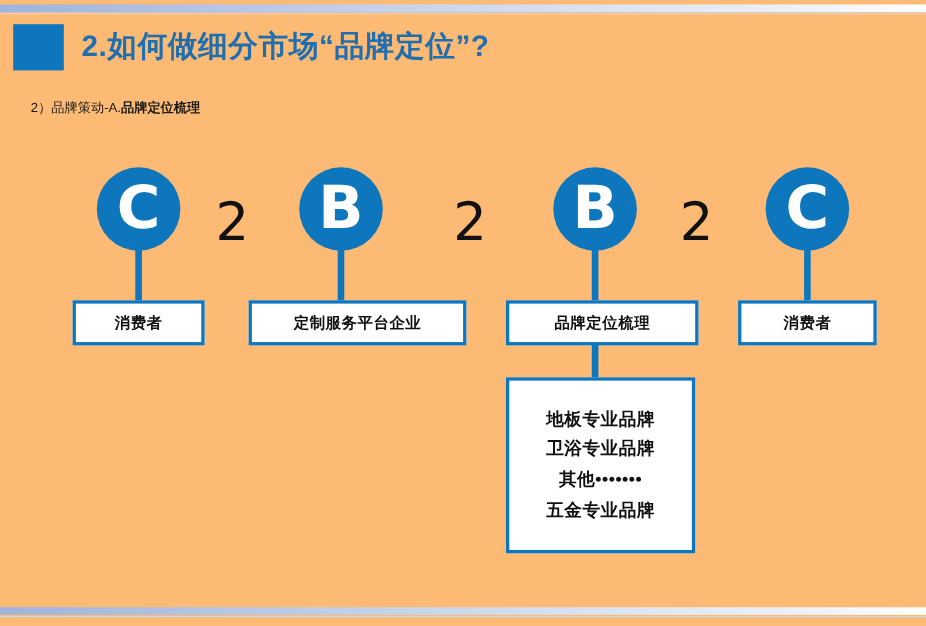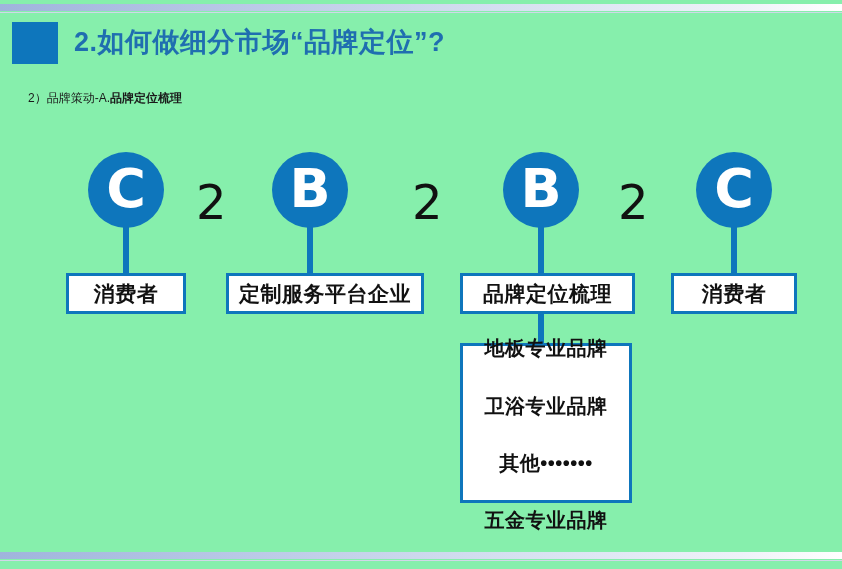--- a/index.html
+++ b/index.html
@@ -13,21 +13,21 @@
     font-family: "Liberation Sans", "DejaVu Sans", sans-serif;
     overflow: hidden;
     position: relative;
   }
 
   .slide {
     position: absolute;
     left: 0; top: 0;
     width: 842px;
     height: 569px;
-    background: #86efac;
+    background: #fdba74;
   }
 
   
   .rule {
     position: absolute;
     left: 0;
     width: 842px;
     height: 7px;
     background: linear-gradient(to right, #9fb4dc 0%, #b9c8e6 28%, #d7e1f1 62%, #eef2f9 88%, #ffffff 100%);
   }
@@ -118,21 +118,21 @@
     background: #0e76bc;
   }
   .box {
     position: absolute;
     border: 3px solid #0e76bc;
     background: #ffffff;
     box-sizing: border-box;
     display: flex;
     align-items: center;
     justify-content: center;
-    font-size: 21px;
+    font-size: 14px;
     font-weight: bold;
     color: #111111;
     letter-spacing: 0.5px;
   }
   .sep {
     position: absolute;
     font-size: 48px;
     color: #111111;
     font-family: "DejaVu Sans", "Liberation Sans", sans-serif;
     font-weight: normal;
@@ -153,27 +153,26 @@
     border: 3px solid #0e76bc;
     background: #ffffff;
     box-sizing: border-box;
     display: flex;
     flex-direction: column;
     align-items: center;
     justify-content: center;
     padding: 4px 0;
   }
   .list-box .row {
-    font-size: 20px;
+    font-size: 16px;
     font-weight: bold;
     color: #111111;
     line-height: 1.72;
     white-space: nowrap;
     letter-spacing: 0.5px;
-    margin-top: 23px;
   }
 </style>
 </head>
 <body>
 
 <div class="slide">
 
   <div class="rule rule-top"></div>
   <div class="rule-hairline hair-top"></div>
 

